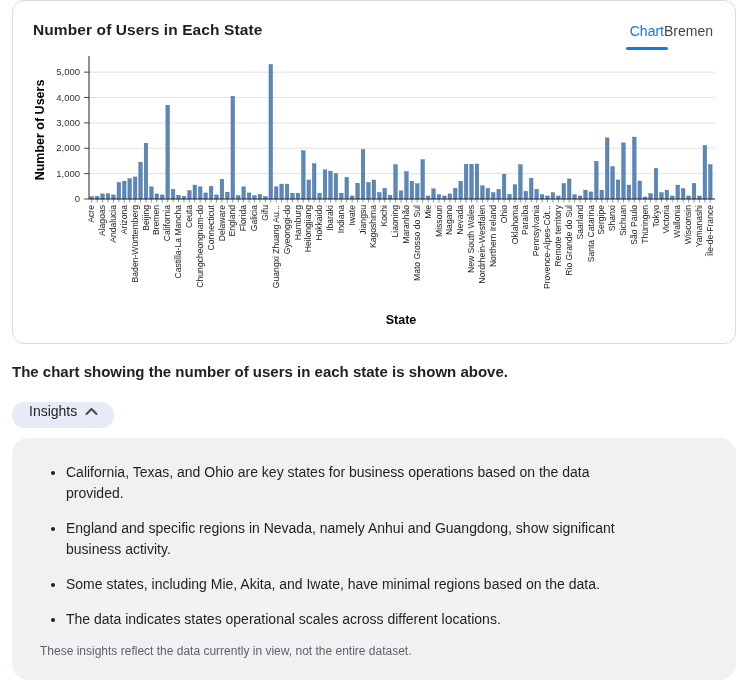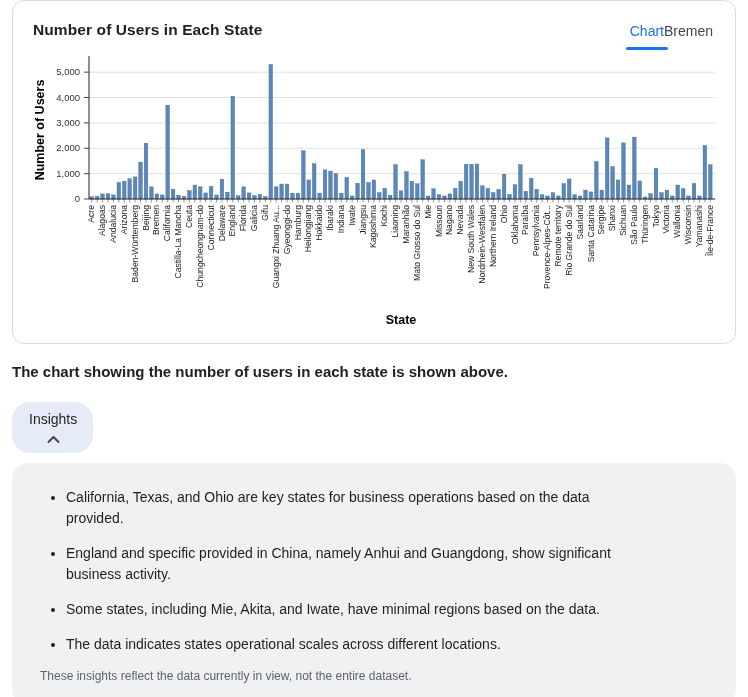--- a/index.html
+++ b/index.html
@@ -12,23 +12,23 @@
   .card-title { font-size: 15.5px; font-weight: 600; color: #1f1f1f; letter-spacing: .1px; }
   .tabs { display: flex; margin-top: 2px; }
   .tab { font-size: 14px; font-weight: 500; color: #444746; cursor: pointer;
     padding-bottom: 9px; position: relative; }
   .tab.active { color: #1a73e8; }
   .tab.active .tab-underline { position: absolute; left: -4px; right: -4px; bottom: -2px;
     height: 3px; border-radius: 3px; background: #1a73e8; }
   svg text { font-family: "Liberation Sans", "DejaVu Sans", sans-serif; }
   .caption { margin: 19px 12px 0 12px; font-size: 15px; color: #202124; font-weight: bold; }
   .insights-btn { margin: 22px 0 0 12px; display: inline-flex; align-items: center; gap: 8px;
-    background: #e6ecf7; border: none; border-radius: 18px; padding: 9px 16px 9px 17px;
+    background: #e6ecf7; border: none; border-radius: 18px; padding: 1px 16px 9px 17px;
     font-size: 14px; font-weight: 500; color: #1f1f1f; cursor: pointer;
-    font-family: "Liberation Sans", sans-serif; flex-direction: column; }
+    font-family: "Liberation Sans", sans-serif; }
   .insights-panel { margin: 10px 12px 0 12px; width: 724px; background: #f0f1f2;
     border-radius: 16px; padding: 24px 28px 22px 28px; }
   .insights-panel ul { list-style: disc; padding-left: 26px; }
   .insights-panel li { font-size: 14px; line-height: 1.5; color: #1f1f1f;
     max-width: 572px; margin-bottom: 14px; }
   .insights-footnote { font-size: 12px; color: #5f6368; margin-top: 12px; }
 </style>
 </head>
 <body>
 
@@ -365,21 +365,21 @@
 <button class="insights-btn">
   <span>Insights</span>
   <svg width="13" height="9" viewBox="0 0 13 9">
     <polyline points="1.5,7 6.5,2 11.5,7" fill="none" stroke="#444746" stroke-width="2" stroke-linecap="round" stroke-linejoin="round"></polyline>
   </svg>
 </button>
 
 <div class="insights-panel">
   <ul>
       <li>California, Texas, and Ohio are key states for business operations based on the data provided.</li>
-      <li>England and specific provided in China, namely Anhui and Guangdong, show significant business activity.</li>
+      <li>England and specific regions in Nevada, namely Anhui and Guangdong, show significant business activity.</li>
       <li>Some states, including Mie, Akita, and Iwate, have minimal regions based on the data.</li>
       <li>The data indicates states operational scales across different locations.</li>
     </ul>
   <div class="insights-footnote">These insights reflect the data currently in view, not the entire dataset.</div>
 </div>
 
 
 
 
 </body></html>

